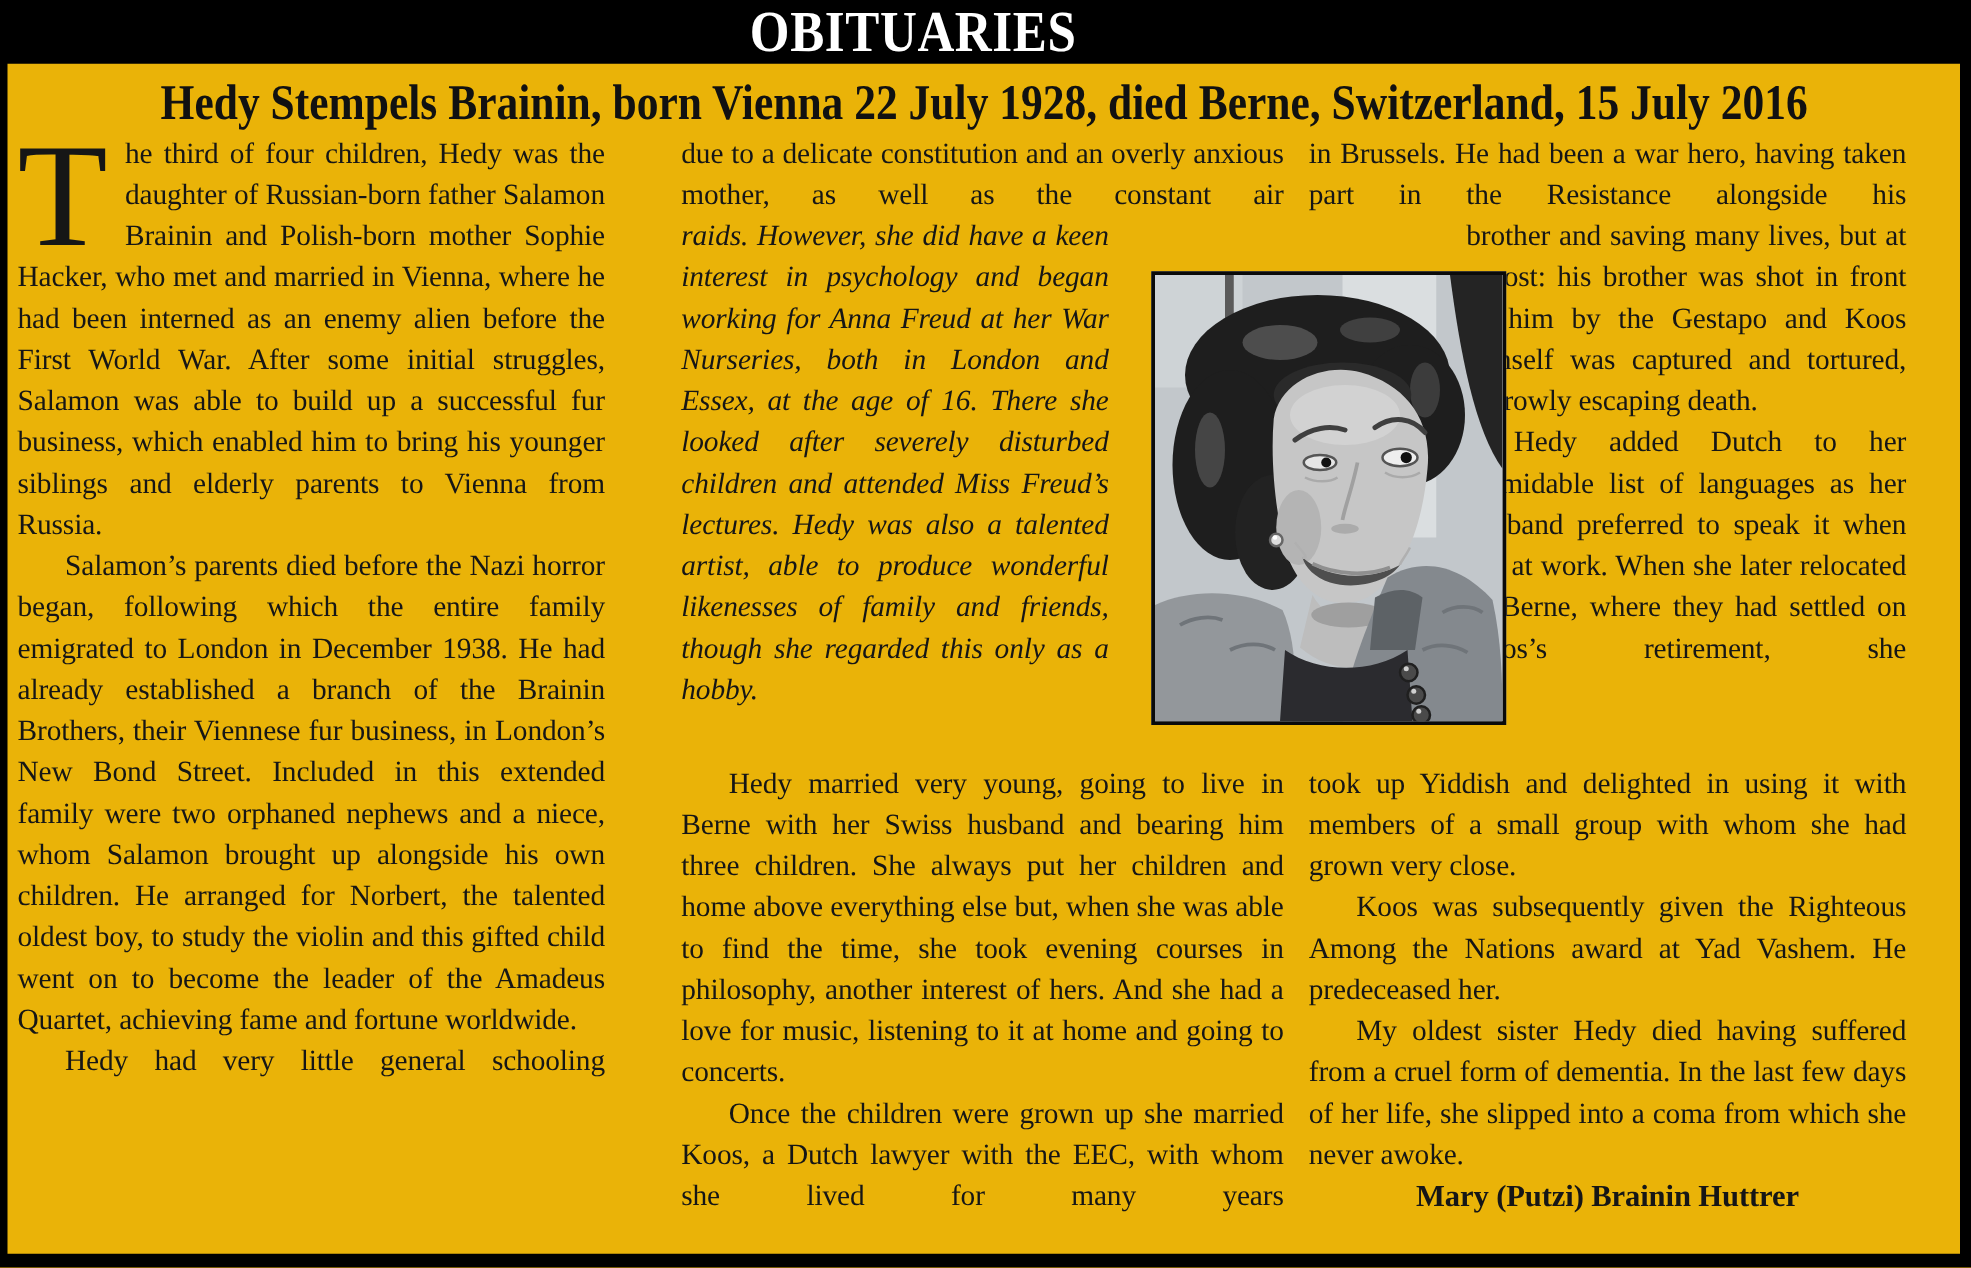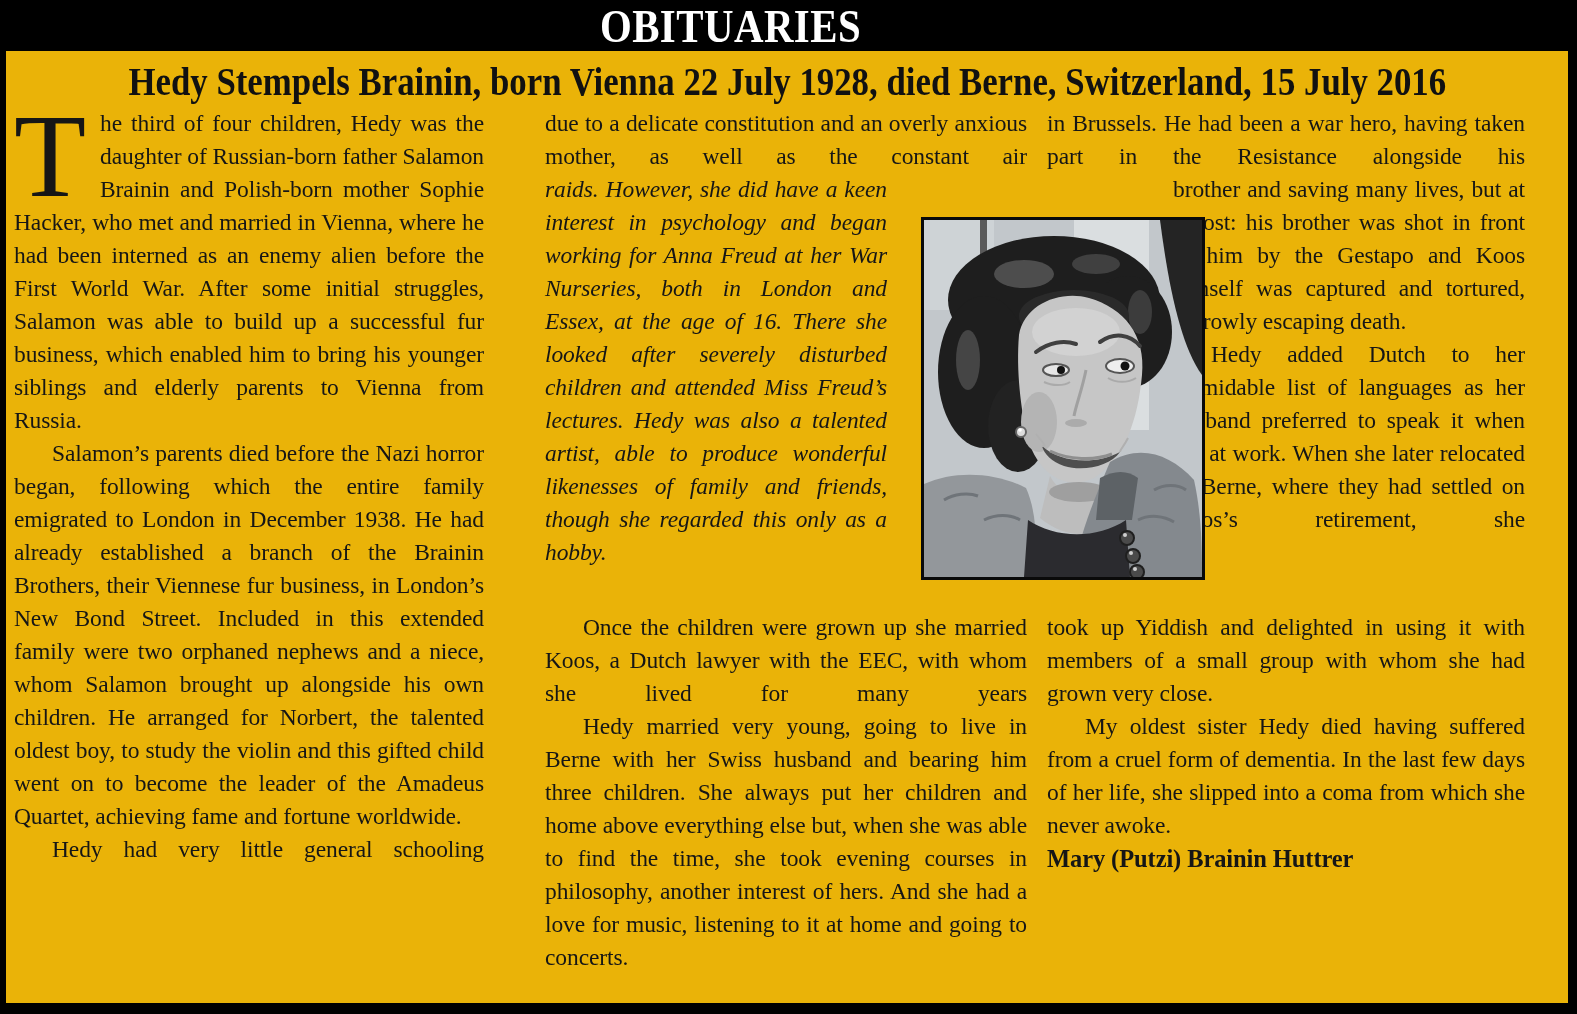--- a/index.html
+++ b/index.html
@@ -47,21 +47,21 @@
   .indent{text-indent:38px;}
   .jlast{text-align-last:justify;}
   .narrow-left{width:342px;min-height:438px;font-style:italic;}
   .narrow-right{width:352px;margin-left:auto;min-height:438px;}
   .dropcap{
     float:left;
     font-size:118px;line-height:96px;height:96px;
     margin:2px 14px 0 0;
     color:#161616;
   }
-  .byline{margin:0;text-align:left;font-weight:bold;font-size:24.5px;}
+  .byline{margin:0;text-align:center;font-weight:bold;font-size:24.5px;}
   
   .photo{
     position:absolute;left:915px;top:166px;width:284px;height:363px;
     border:3px solid #0a0a0a;box-sizing:border-box;background:#c2c7cb;
   }
   .photo svg{display:block;width:100%;height:100%;}
 </style>
 </head>
 <body>
 
@@ -81,31 +81,32 @@
     </p>
     <p class="p indent">Salamon’s parents died before the Nazi horror began, following which the entire family emigrated to London in December 1938. He had already established a branch of the Brainin Brothers, their Viennese fur business, in London’s New Bond Street. Included in this extended family were two orphaned nephews and a niece, whom Salamon brought up alongside his own children. He arranged for Norbert, the talented oldest boy, to study the violin and this gifted child went on to become the leader of the Amadeus Quartet, achieving fame and fortune worldwide.</p>
     <p class="p indent jlast">Hedy had very little general schooling</p>
   </div>
 
   <div class="col col2">
     <p class="p jlast">due to a delicate constitution and an overly anxious mother, as well as the constant air</p>
     <div class="narrow-left">
       <p class="p">raids. However, she did have a keen interest in psychology and began working for Anna Freud at her War Nurseries, both in London and Essex, at the age of 16. There she looked after severely disturbed children and attended Miss Freud’s lectures. Hedy was also a talented artist, able to produce wonderful likenesses of family and friends, though she regarded this only as a hobby.</p>
     </div>
+    <p class="p indent">Hedy married very young, going to live in Berne with her Swiss husband and bearing him three children. She always put her children and home above everything else but, when she was able to find the time, she took evening courses in philosophy, another interest of hers. And she had a love for music, listening to it at home and going to concerts.</p>
     <p class="p indent jlast">Once the children were grown up she married Koos, a Dutch lawyer with the EEC, with whom she lived for many years</p>
-    <p class="p indent">Hedy married very young, going to live in Berne with her Swiss husband and bearing him three children. She always put her children and home above everything else but, when she was able to find the time, she took evening courses in philosophy, another interest of hers. And she had a love for music, listening to it at home and going to concerts.</p>
   </div>
 
   <div class="col col3">
     <p class="p jlast">in Brussels. He had been a war hero, having taken part in the Resistance alongside his</p>
     <div class="narrow-right">
       <p class="p">brother and saving many lives, but at a cost: his brother was shot in front of him by the Gestapo and Koos himself was captured and tortured, narrowly escaping death.</p>
       <p class="p indent jlast">Hedy added Dutch to her formidable list of languages as her husband preferred to speak it when not at work. When she later relocated to Berne, where they had settled on Koos’s retirement, she</p>
     </div>
     <p class="p">took up Yiddish and delighted in using it with members of a small group with whom she had grown very close.</p>
+    <p class="p indent">Koos was subsequently given the Righteous Among the Nations award at Yad Vashem. He predeceased her.</p>
     <p class="p indent">My oldest sister Hedy died having suffered from a cruel form of dementia. In the last few days of her life, she slipped into a coma from which she never awoke.</p>
     <p class="byline">Mary (Putzi) Brainin Huttrer</p>
   </div>
 
   <div class="photo">
     <svg viewBox="0 0 278 357" preserveAspectRatio="none">
 
       <rect x="0" y="0" width="278" height="357" fill="#c2c7cb"></rect>
       <rect x="0" y="0" width="70" height="90" fill="#ced3d6"></rect>
       <rect x="150" y="0" width="75" height="210" fill="#dadee0"></rect>

